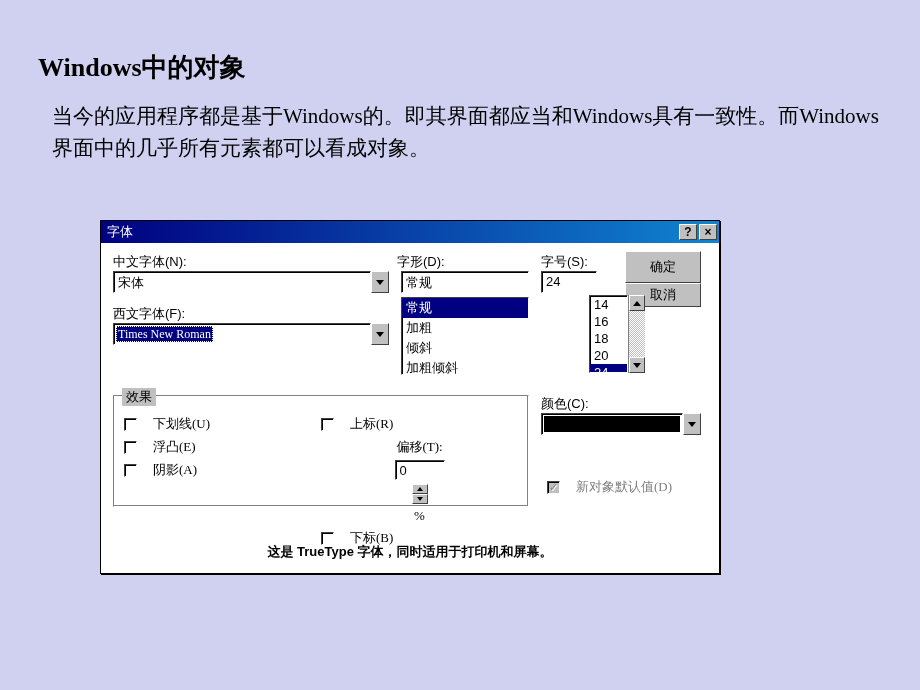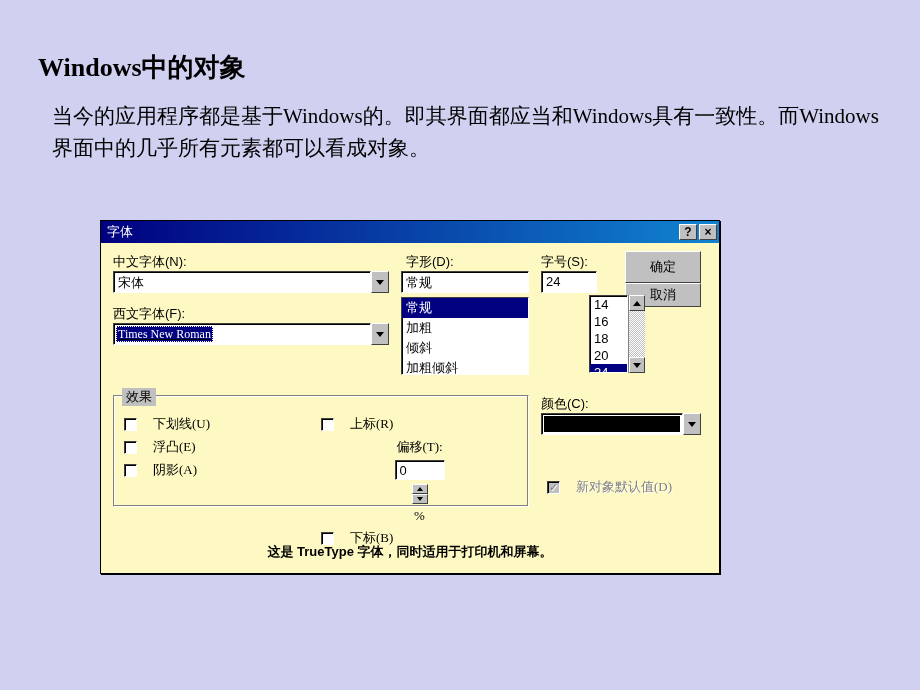--- a/index.html
+++ b/index.html
@@ -27,21 +27,21 @@
     margin-left: 14px;
     margin-bottom: 40px;
     font-family: "Times New Roman", "SimSun", serif;
   }
   
   .dialog {
     position: absolute;
     left: 100px;
     top: 220px;
     width: 620px;
-    background: #fef9c3;
+    background: #ffffff;
     border: 1px solid #000;
     box-shadow: 1px 1px 0 #000;
   }
   .titlebar {
     height: 22px;
     background: linear-gradient(to right, #000080, #1084d0);
     color: #fff;
     display: flex;
     align-items: center;
     padding: 0 2px 0 6px;
@@ -249,40 +249,40 @@
 
 <div class="dialog">
   <div class="titlebar">
     <span class="titlebar-text">字体</span>
     <div class="titlebar-btn">?</div>
     <div class="titlebar-btn">×</div>
   </div>
   <div class="dialog-body">
 
     <div style="position:absolute; left:12px; top:10px;" class="label">中文字体(N):</div>
-    <div style="position:absolute; left:305px; top:10px;" class="label">字形(D):</div>
+    <div style="position:absolute; left:296px; top:10px;" class="label">字形(D):</div>
     <div style="position:absolute; left:440px; top:10px;" class="label">字号(S):</div>
 
     <div class="raised-btn" style="position:absolute; left:524px; top:8px; width:76px; height:32px;">确定</div>
     <div class="raised-btn" style="position:absolute; left:524px; top:40px; width:76px; height:24px;">取消</div>
 
     <div class="combo" style="position:absolute; left:12px; top:28px; width:276px; height:22px;">
       <div class="sunken">宋体</div>
       <div class="combo-arrow">
           <div class="arrow-down"></div>
         </div>
     </div>
 
     <div class="sunken" style="position:absolute; left:300px; top:28px; width:128px; height:22px;">常规</div>
 
     <div class="sunken" style="position:absolute; left:440px; top:28px; width:56px; height:22px;">24</div>
 
     <div style="position:absolute; left:12px; top:62px;" class="label">西文字体(F):</div>
     <div class="combo" style="position:absolute; left:12px; top:80px; width:276px; height:22px;">
-      <div class="sunken" style="padding:2px;text-decoration:underline;"><span class="selected-text">Times New Roman</span></div>
+      <div class="sunken" style="padding:2px;"><span class="selected-text">Times New Roman</span></div>
       <div class="combo-arrow">
           <div class="arrow-down"></div>
         </div>
     </div>
 
     <div class="listbox" style="position:absolute; left:300px; top:54px; width:128px; height:78px;">
       <div class="item sel">常规</div>
       <div class="item">加粗</div>
       <div class="item">倾斜</div>
       <div class="item">加粗倾斜</div>

